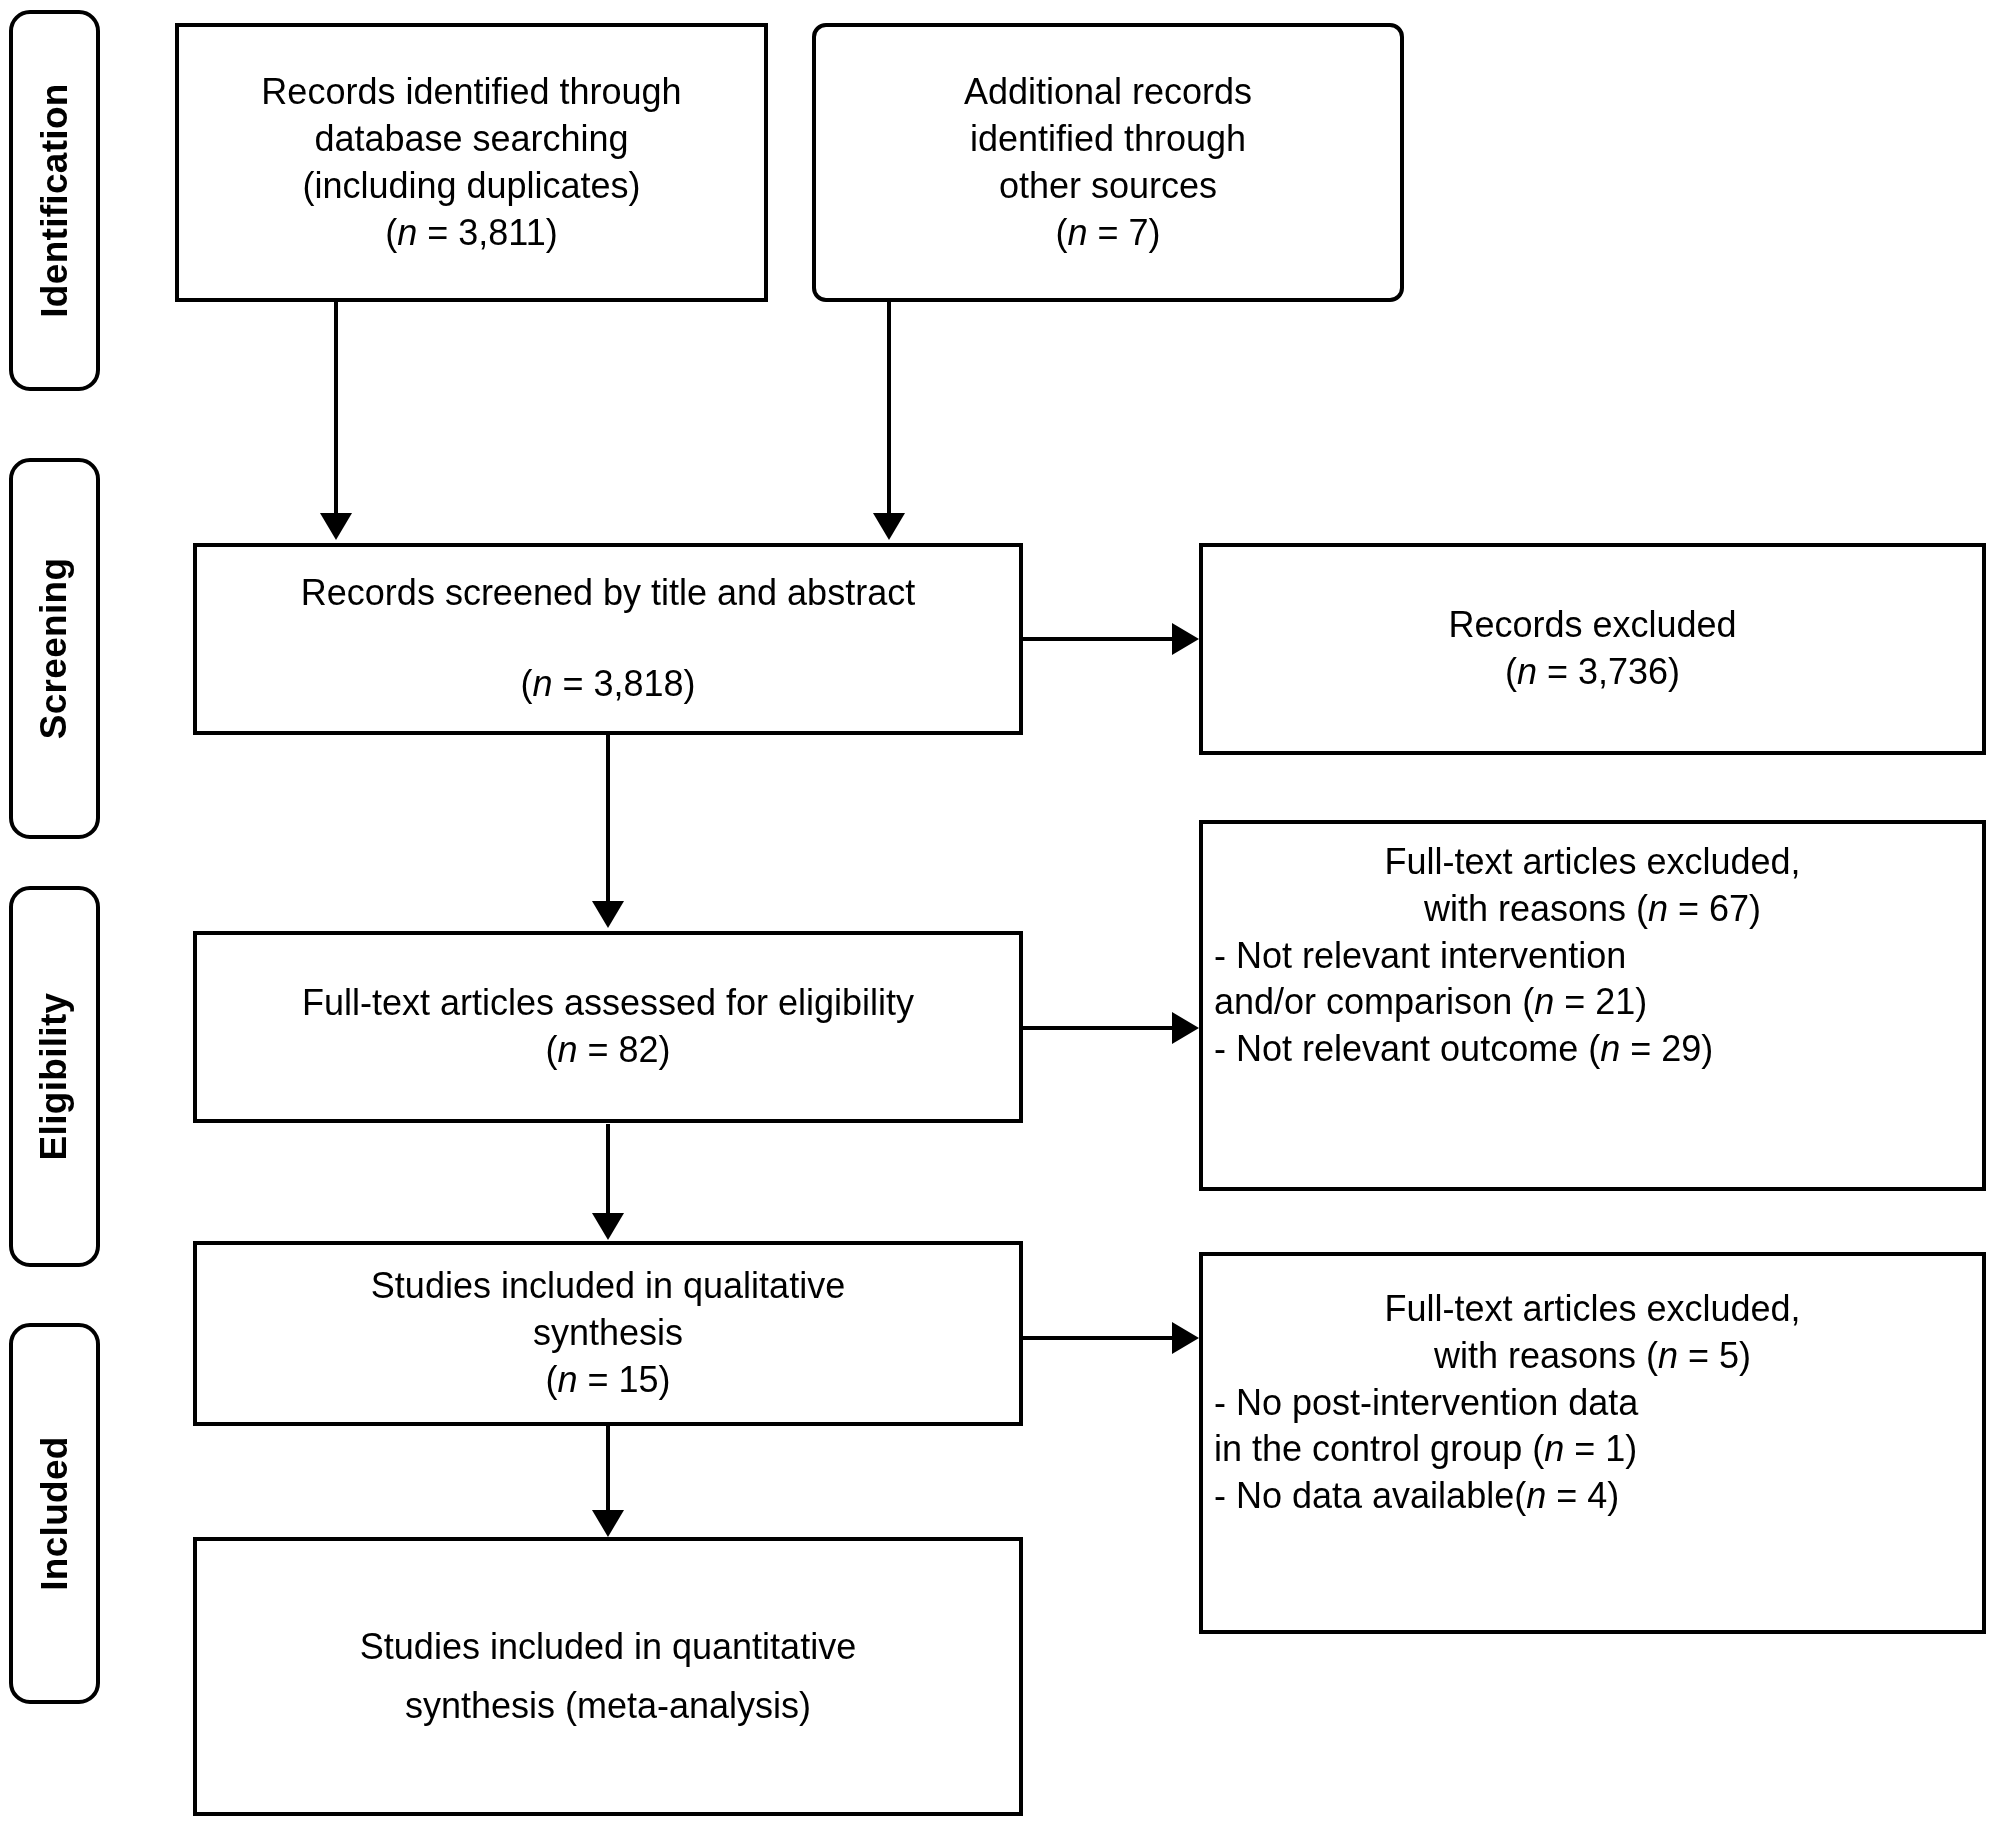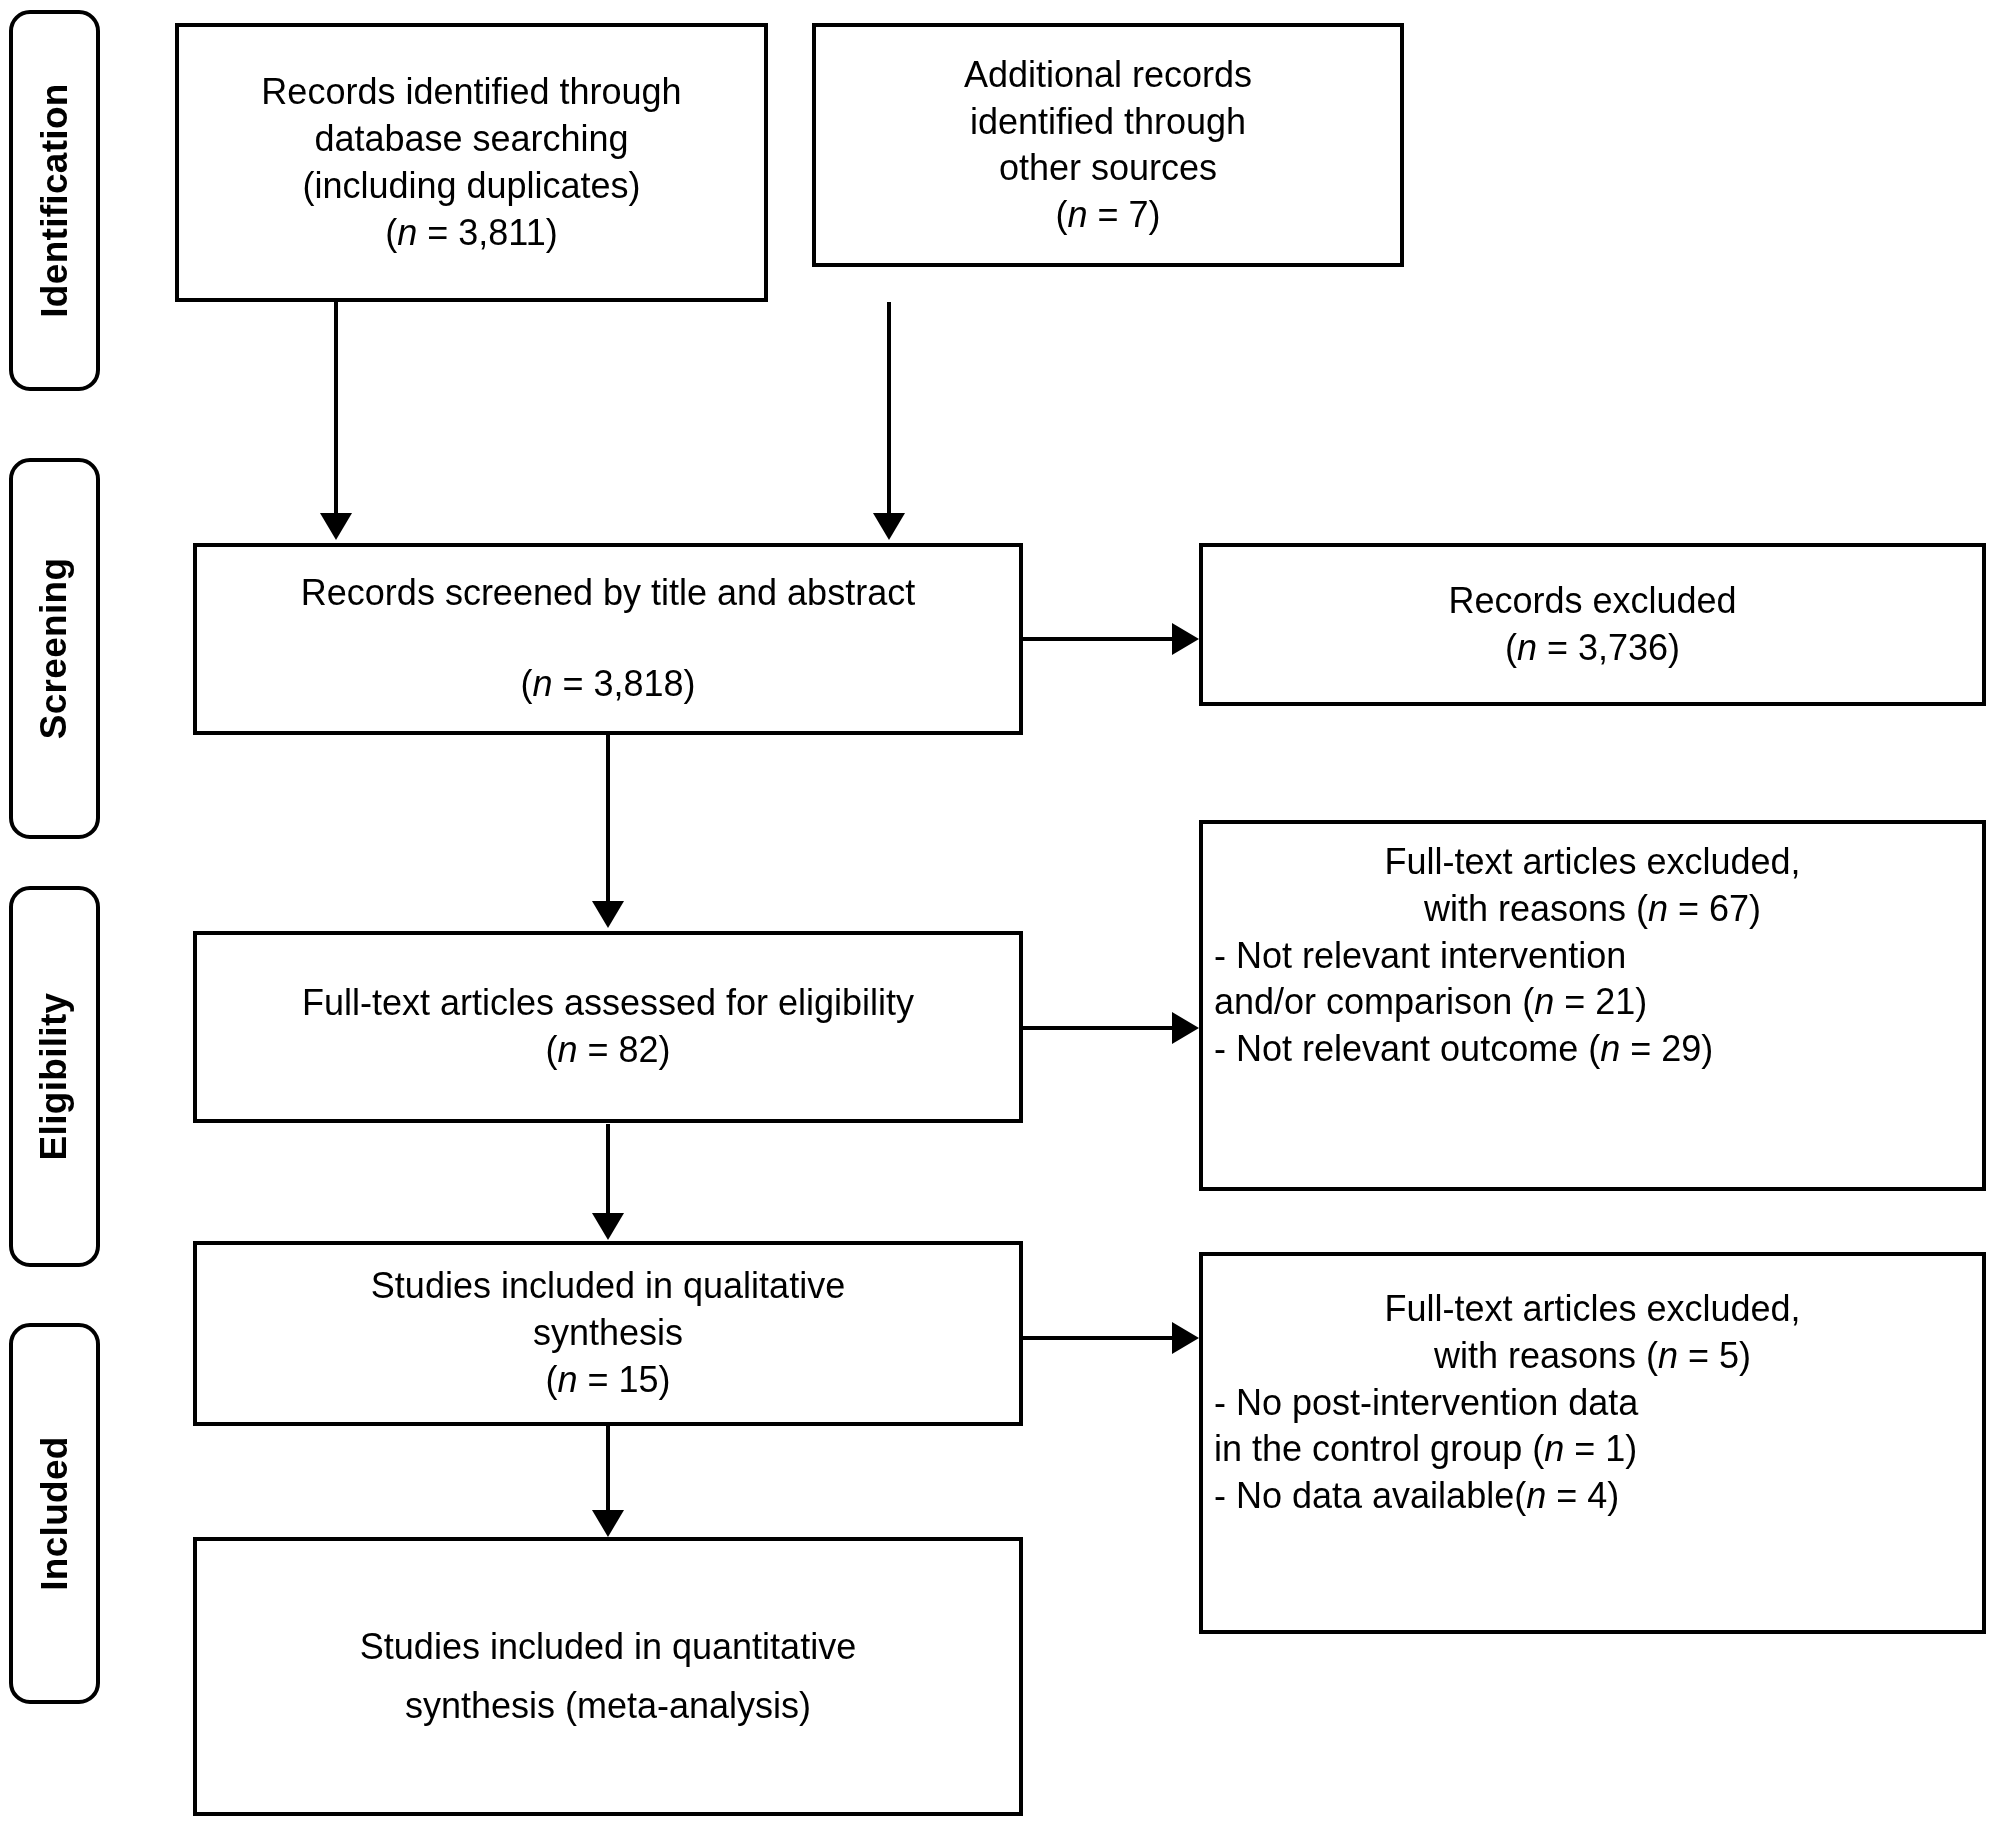--- a/index.html
+++ b/index.html
@@ -117,39 +117,39 @@
     <span class="stage-text">Included</span>
   </div>
 
   <div class="box" style="left:175px; top:23.4px; width:593px; height:279px;">
     <div class="line">Records identified through</div>
     <div class="line">database searching</div>
     <div class="line">(including duplicates)</div>
     <div class="line">(<em class="n">n</em> = 3,811)</div>
   </div>
 
-  <div class="box" style="left:812px; top:23.4px; width:592px; height:244px;">
+  <div class="box" style="left:812px; top:23.4px; width:592px; height:279px;border-radius:14px;">
     <div class="line">Additional records</div>
     <div class="line">identified through</div>
     <div class="line">other sources</div>
     <div class="line">(<em class="n">n</em> = 7)</div>
   </div>
 
   <div class="vline" style="left:334px; top:302px; height:213px;"></div>
   <div class="arrow-down" style="left:320px; top:513px;"></div>
 
   <div class="vline" style="left:887px; top:302px; height:213px;"></div>
   <div class="arrow-down" style="left:873px; top:513px;"></div>
 
   <div class="box" style="left:193px; top:543px; width:830px; height:192px;gap:44px;">
     <div class="line">Records screened by title and abstract</div>
     <div class="line">(<em class="n">n</em> = 3,818)</div>
   </div>
 
-  <div class="box" style="left:1199px; top:543px; width:787px; height:163px;">
+  <div class="box" style="left:1199px; top:543px; width:787px; height:212px;">
     <div class="line">Records excluded</div>
     <div class="line">(<em class="n">n</em> = 3,736)</div>
   </div>
 
   <div class="hline" style="left:1023px; top:637px; width:155px;"></div>
   <div class="arrow-right" style="left:1172px; top:623px;"></div>
 
   <div class="vline" style="left:606px; top:735px; height:168px;"></div>
   <div class="arrow-down" style="left:592px; top:901px;"></div>
 

